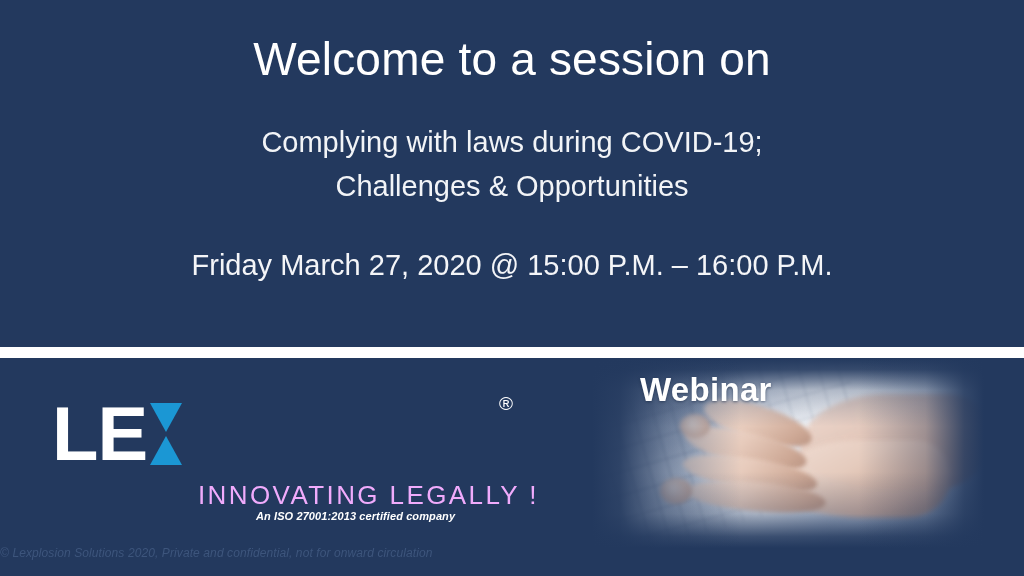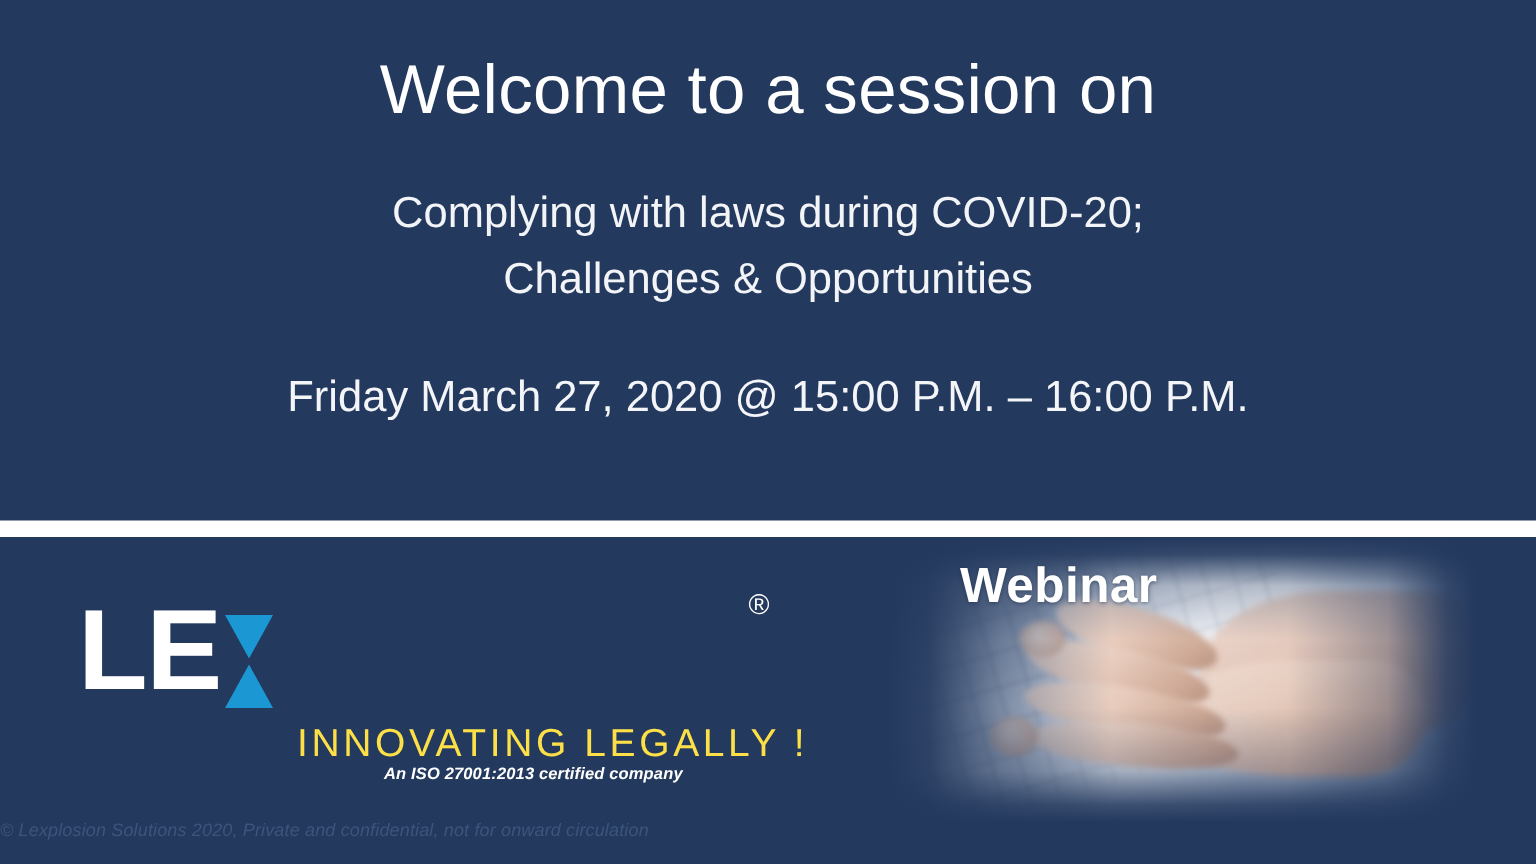--- a/index.html
+++ b/index.html
@@ -211,21 +211,21 @@
     left: 52px;
     top: 396px;
     width: 470px;
     height: 130px;
   }
   .logo-wordmark {
     position: absolute;
     left: 0;
     top: 0;
     display: flex;
-    align-items: flex-end;
+    align-items: center;
     color: #ffffff;
     font-size: 76px;
     font-weight: bold;
     letter-spacing: -1px;
     line-height: 1;
     white-space: nowrap;
   }
   .logo-x {
     display: inline-block;
     position: relative;
@@ -258,21 +258,21 @@
     top: -2px;
     color: #ffffff;
     font-size: 19px;
     font-weight: normal;
     line-height: 1;
   }
   .logo-tagline {
     position: absolute;
     left: 146px;
     top: 84px;
-    color: #fde047;
+    color: #f0abfc;
     font-size: 26px;
     font-weight: 400;
     letter-spacing: 2.4px;
     white-space: nowrap;
   }
   .logo-iso {
     position: absolute;
     left: 204px;
     top: 114px;
     color: #ffffff;
@@ -300,21 +300,21 @@
 </head>
 <body>
 
 <div id="slide">
 
   <div class="top-panel">
 
     <div class="title-main">Welcome to a session on</div>
 
     <div class="subtitle-block">
-      <span class="subtitle-line">Complying with laws during COVID-20;</span>
+      <span class="subtitle-line">Complying with laws during COVID-19;</span>
       <span class="subtitle-line">Challenges &amp; Opportunities</span>
     </div>
 
     <div class="date-line">Friday March 27, 2020 @ 15:00 P.M. – 16:00 P.M.</div>
 
   </div>
 
   <div class="divider"></div>
 
   <div class="bottom-panel"></div>

